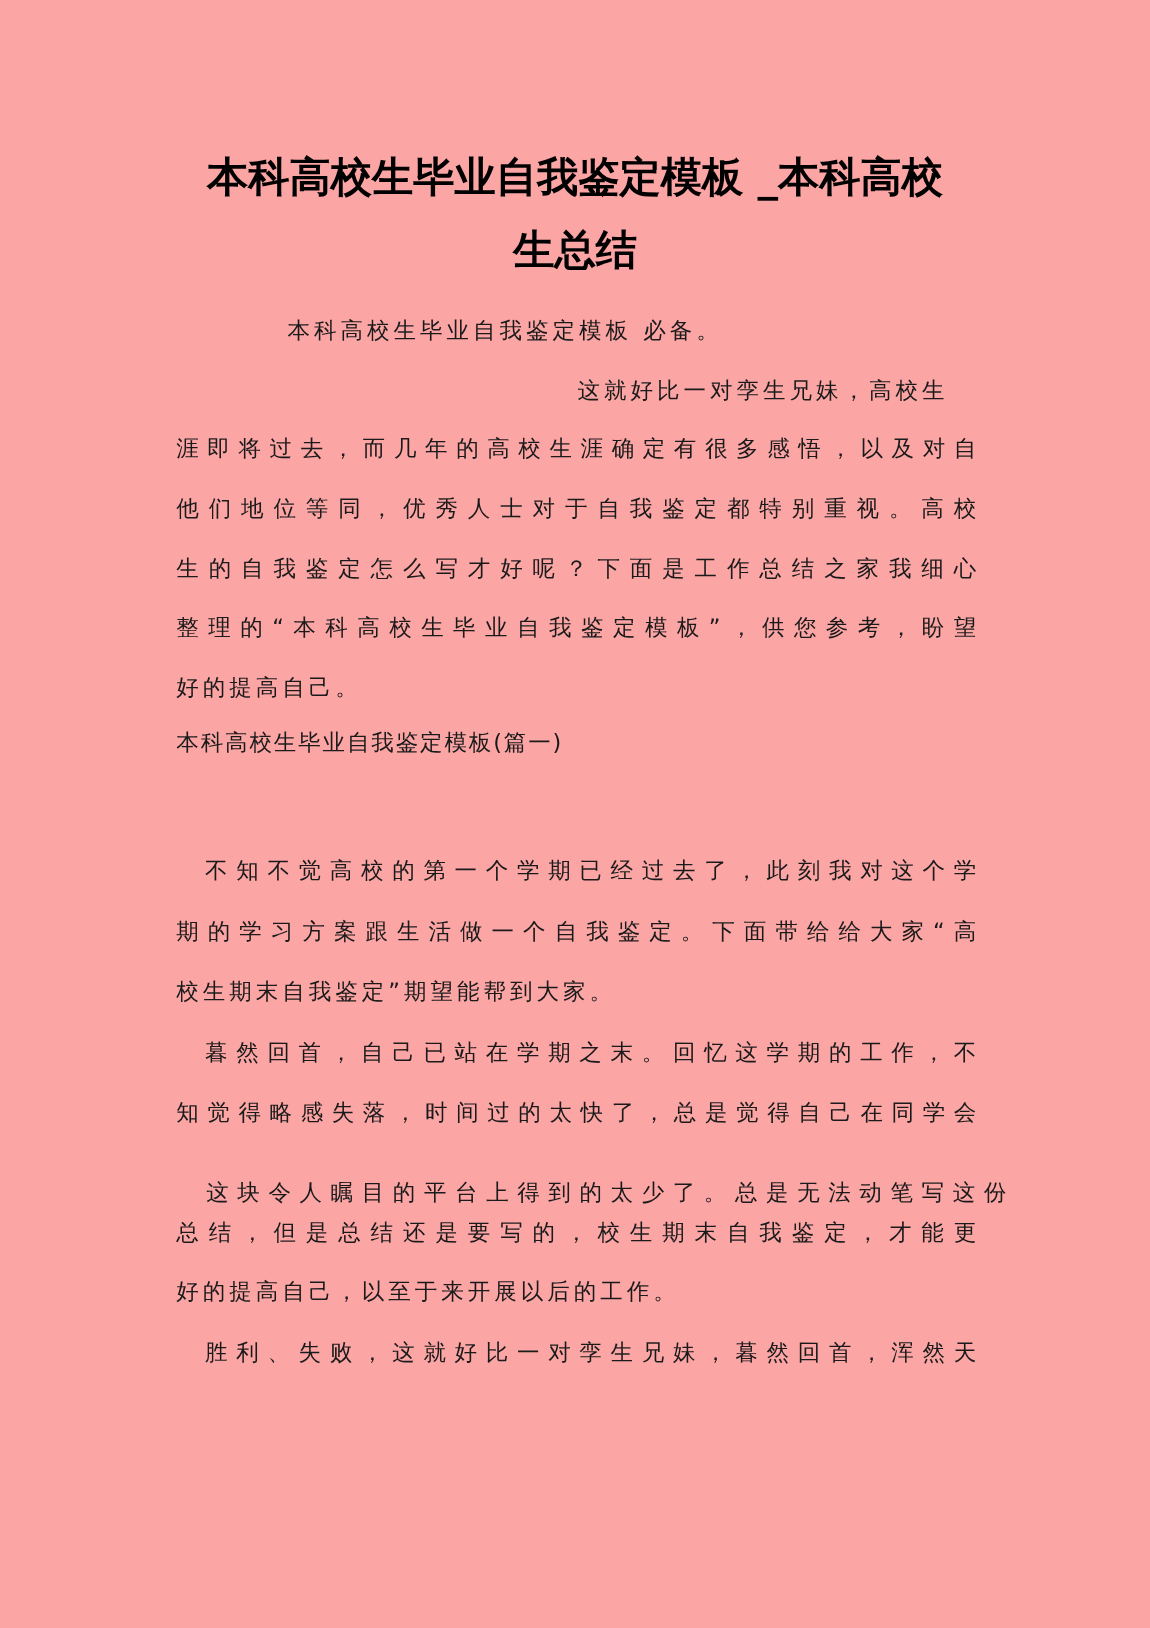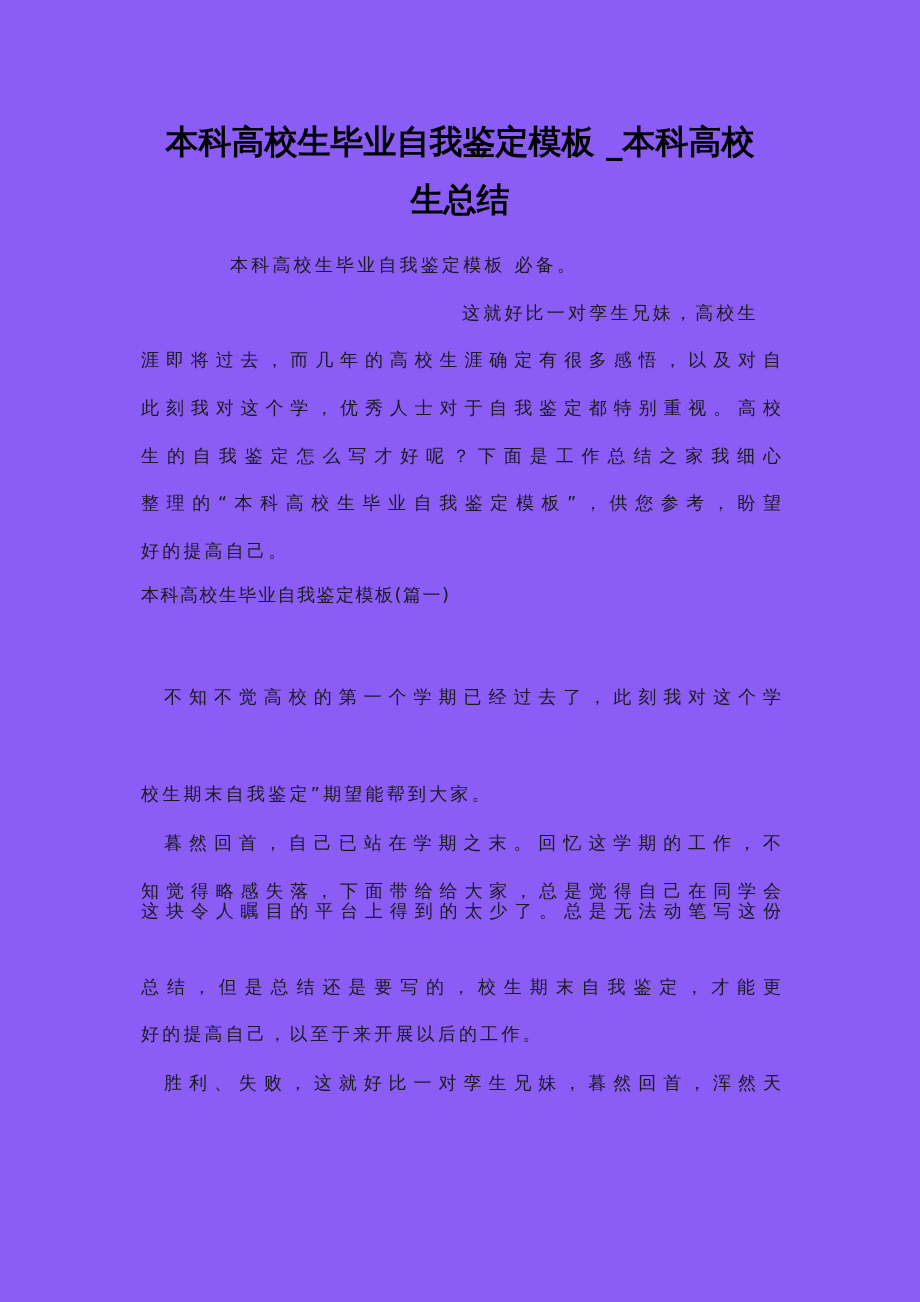--- a/index.html
+++ b/index.html
@@ -1,49 +1,50 @@
 <!DOCTYPE html>
 <html><head>
 <meta charset="utf-8">
 <style>
   html, body { margin: 0; padding: 0; background: #ffffff; }
   body { width: 920px; height: 1302px; position: relative; overflow: hidden;
          font-family: "DejaVu Sans", sans-serif; color: #111; }
-  .page { position: absolute; left: 0; top: 0; width: 920px; height: 1302px; background: #8b5cf6; }
+  .page { position: absolute; left: 0; top: 0; width: 920px; height: 1302px; background: #fca5a5; }
   .title { position: absolute; left: 140px; width: 640px; text-align: center;
            font-family: "DejaVu Sans", sans-serif; font-weight: bold; font-size: 33px;
            color: #000; white-space: nowrap; letter-spacing: 0px; }
   .line { position: absolute; left: 141px; width: 640px; font-size: 18px;
           font-family: "DejaVu Sans", sans-serif; color: #1a1a1a; white-space: nowrap;
           letter-spacing: 3.2px; line-height: 30px; }
   .justify { text-align: justify; text-align-last: justify; letter-spacing: 0; }
 </style>
 </head>
 <body>
 
 <div class="page">
 
   <div class="title" style="top:120px;">本科高校生毕业自我鉴定模板 _本科高校</div>
   <div class="title" style="top:178px;">生总结</div>
 
   <div class="line" style="top:250px; left:230px; width:auto;">本科高校生毕业自我鉴定模板 必备。</div>
 
   <div class="line" style="top:298px; left:462px; width:318px;">这就好比一对孪生兄妹，高校生</div>
   <div class="line justify" style="top:345px;">涯即将过去，而几年的高校生涯确定有很多感悟，以及对自</div>
-  <div class="line justify" style="top:393px;">此刻我对这个学，优秀人士对于自我鉴定都特别重视。高校</div>
+  <div class="line justify" style="top:393px;">他们地位等同，优秀人士对于自我鉴定都特别重视。高校</div>
   <div class="line justify" style="top:488px;">整理的“本科高校生毕业自我鉴定模板”，供您参考，盼望</div>
   <div class="line justify" style="top:441px;">生的自我鉴定怎么写才好呢？下面是工作总结之家我细心</div>
   <div class="line" style="top:536px;">好的提高自己。</div>
 
   <div class="line" style="top:580px; letter-spacing:1.5px;">本科高校生毕业自我鉴定模板(篇一)</div>
 
   <div class="line justify" style="top:682px; left:164px; width:617px;">不知不觉高校的第一个学期已经过去了，此刻我对这个学</div>
+  <div class="line justify" style="top:731px;">期的学习方案跟生活做一个自我鉴定。下面带给给大家“高</div>
   <div class="line" style="top:779px;">校生期末自我鉴定”期望能帮到大家。</div>
 
   <div class="line justify" style="top:828px; left:164px; width:617px;">暮然回首，自己已站在学期之末。回忆这学期的工作，不</div>
-  <div class="line justify" style="top:876px;">知觉得略感失落，下面带给给大家，总是觉得自己在同学会</div>
-  <div class="line justify" style="top:896px;">这块令人瞩目的平台上得到的太少了。总是无法动笔写这份</div>
+  <div class="line justify" style="top:876px;">知觉得略感失落，时间过的太快了，总是觉得自己在同学会</div>
+  <div class="line justify" style="top:940px;margin-left:24px;">这块令人瞩目的平台上得到的太少了。总是无法动笔写这份</div>
   <div class="line justify" style="top:972px;">总结，但是总结还是要写的，校生期末自我鉴定，才能更</div>
   <div class="line" style="top:1019px;">好的提高自己，以至于来开展以后的工作。</div>
 
   <div class="line justify" style="top:1068px; left:164px; width:617px;">胜利、失败，这就好比一对孪生兄妹，暮然回首，浑然天</div>
 
 </div>
 
 </body></html>

